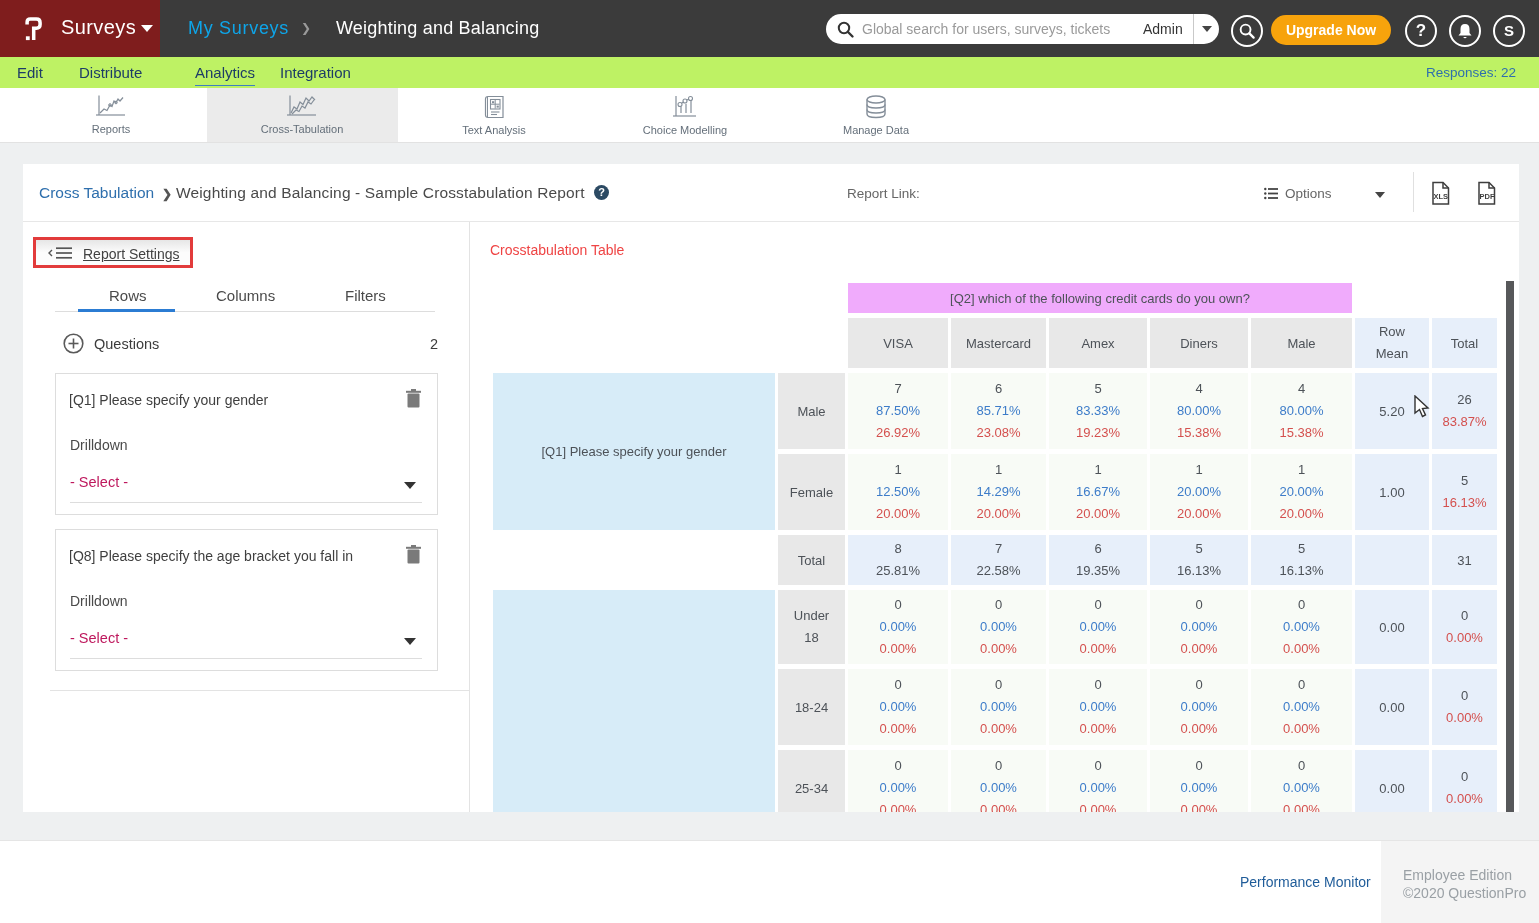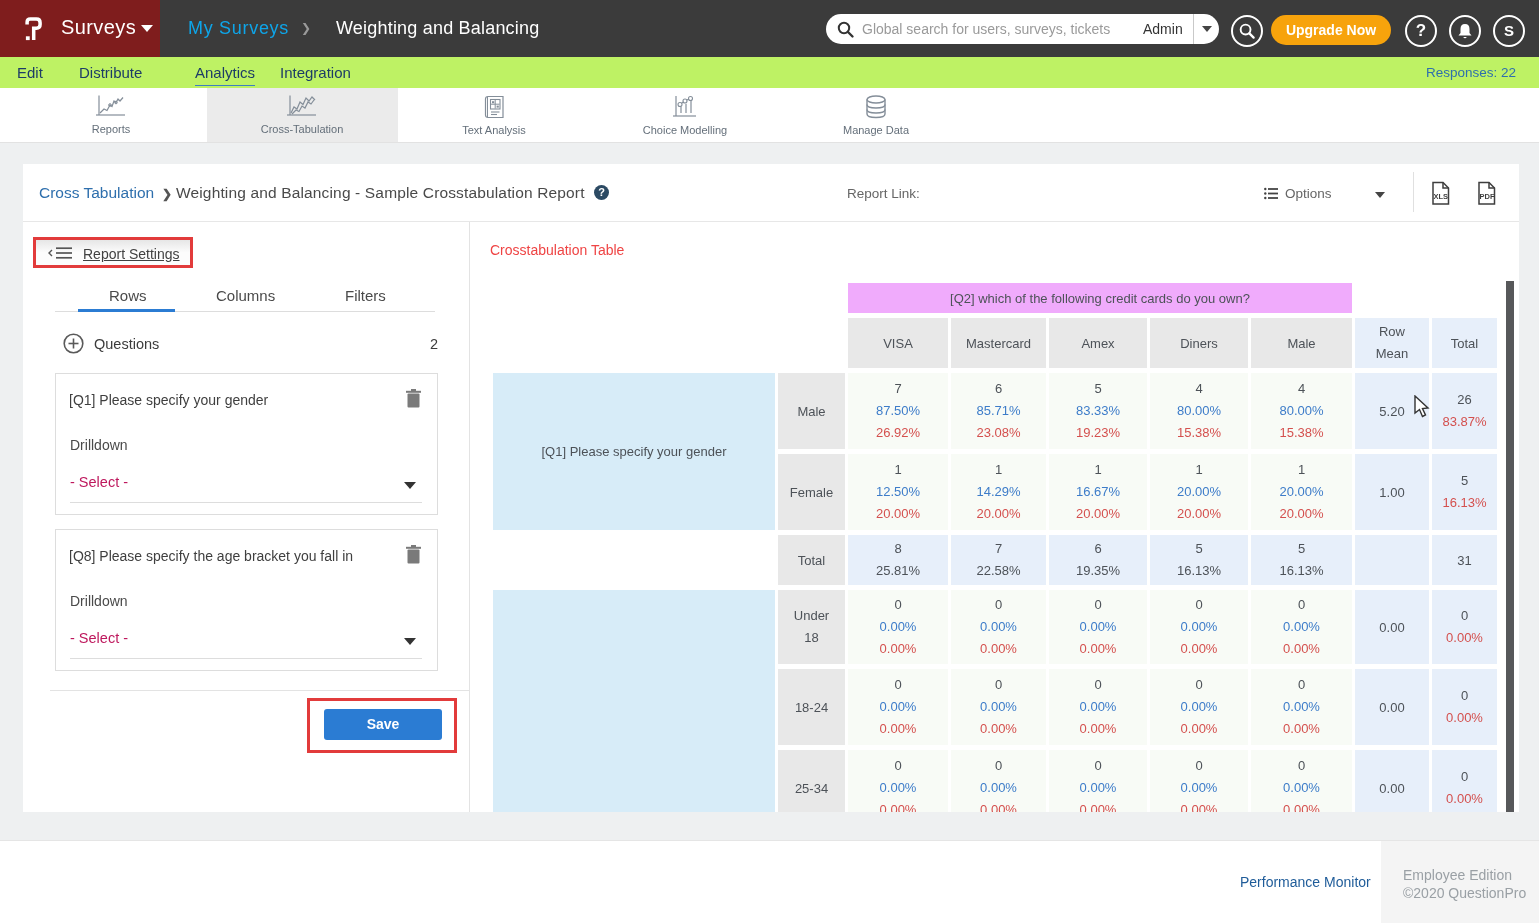--- a/index.html
+++ b/index.html
@@ -264,23 +264,20 @@
       <div class="ttl">[Q8] Please specify the age bracket you fall in</div>
       <svg class="trash" width="15" height="19" viewBox="0 0 15 19">
           <rect x="1.5" y="4.5" width="12" height="14" rx="1" fill="#7a7a7a"></rect>
           <rect x="0" y="1.8" width="15" height="2" fill="#7a7a7a"></rect>
           <rect x="5" y="0" width="5" height="2.4" fill="#7a7a7a"></rect>
         </svg>
       <div class="dd">Drilldown</div>
       <div class="sel">- Select -<span class="scar"></span></div>
     </div>
     <div id="sepline"></div>
-    <div id="saveband" class="redbox">
-        <div id="savebtn">Save</div>
-      </div>
   </div>
   <div id="rightpane">
     <div id="ctlabel">Crosstabulation Table</div>
     <table id="xtab">
       <colgroup>
           <col style="width:282px">
           <col style="width:67px">
           <col style="width:100px">
           <col style="width:95px">
           <col style="width:98px">

